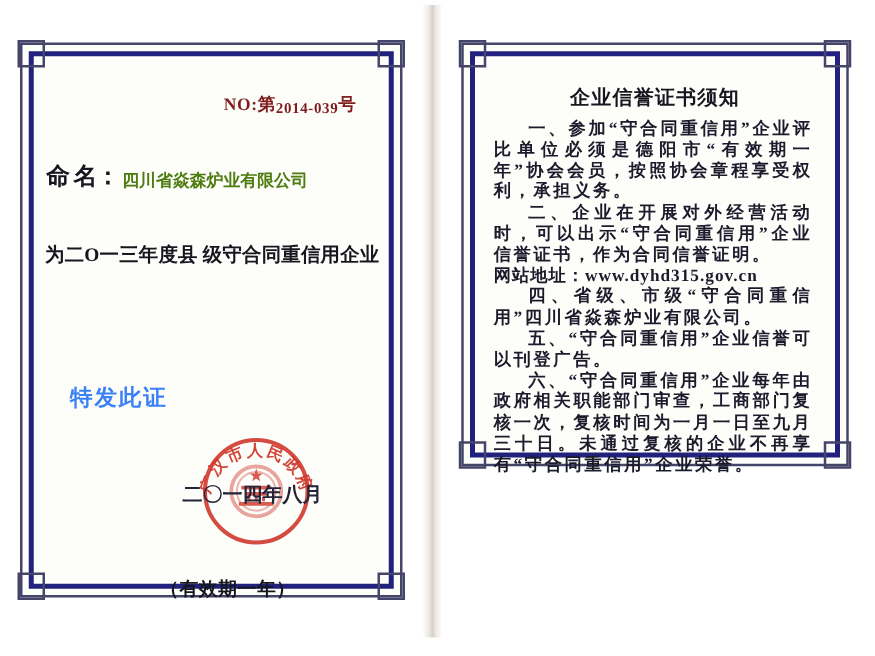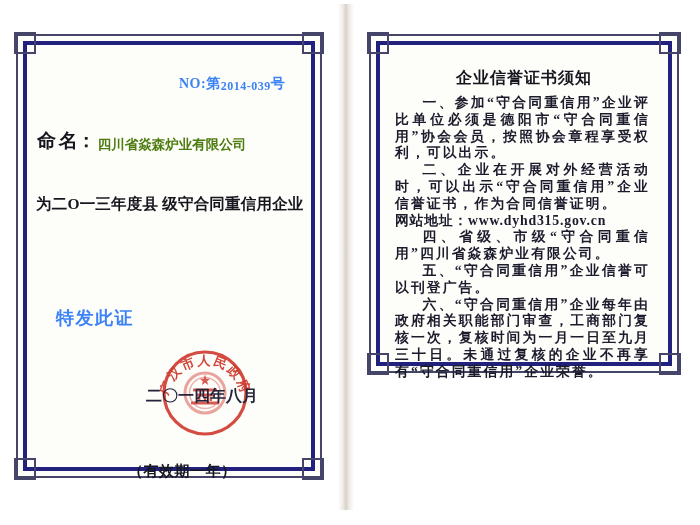--- a/index.html
+++ b/index.html
@@ -26,21 +26,21 @@
   .fold { position:absolute; left:338px; top:4px; width:16px; height:506px;
           background:linear-gradient(to right,
             rgba(170,150,125,0) 0%,
             rgba(165,145,120,0.18) 30%,
             rgba(140,120,100,0.34) 50%,
             rgba(165,145,120,0.18) 70%,
             rgba(170,150,125,0) 100%); }
 
   
   .serial { position:absolute; left:163px; top:41px; font-size:14px; font-weight:700;
-            letter-spacing:0.5px; white-space:nowrap; color:#3b82f6; }
+            letter-spacing:0.5px; white-space:nowrap; color:#7f1d1d; }
   .serial .digits { font-size:12px; vertical-align:-2px; letter-spacing:0.5px; }
 
   .name-line { position:absolute; left:21px; top:94px; display:flex; align-items:flex-end; white-space:nowrap; }
   .name-label { font-size:19px; font-weight:700; letter-spacing:-1px; color:#16161f; }
   .company   { font-size:13.5px; font-weight:700; margin-left:3px;
                font-family:"Liberation Sans","DejaVu Sans",sans-serif; color:#4d7c0f; }
 
   .award { position:absolute; left:20px; top:160px; font-size:15.5px; font-weight:700;
            white-space:nowrap; letter-spacing:0.2px; color:#16161f; }
 
@@ -119,21 +119,21 @@
     <div class="frame-thick"></div>
     <div class="frame-thin"></div>
     <div class="corner tl"></div>
     <div class="corner tr"></div>
     <div class="corner bl"></div>
     <div class="corner br"></div>
 
     <div class="notice-title">企业信誉证书须知</div>
 
     <div class="notice-body">
-      <p>一、参加“守合同重信用”企业评比单位必须是德阳市“守合同重信用”协会会员，按照协会章程享受权利，可以出示。</p>
+      <p>一、参加“守合同重信用”企业评比单位必须是德阳市“有效期一年”协会会员，按照协会章程享受权利，承担义务。</p>
       <p>二、企业在开展对外经营活动时，可以出示“守合同重信用”企业信誉证书，作为合同信誉证明。</p>
       <p class="no-indent">网站地址：www.dyhd315.gov.cn</p>
       <p>四、省级、市级“守合同重信用”四川省焱森炉业有限公司。</p>
       <p>五、“守合同重信用”企业信誉可以刊登广告。</p>
       <p>六、“守合同重信用”企业每年由政府相关职能部门审查，工商部门复核一次，复核时间为一月一日至九月三十日。未通过复核的企业不再享有“守合同重信用”企业荣誉。</p>
     </div>
   </div>
 
 </div>
 

